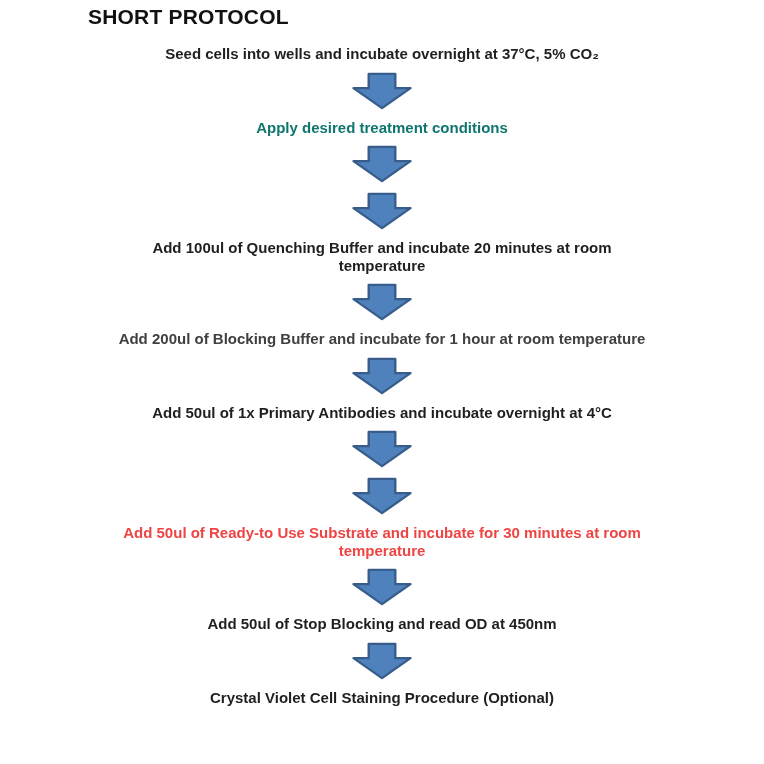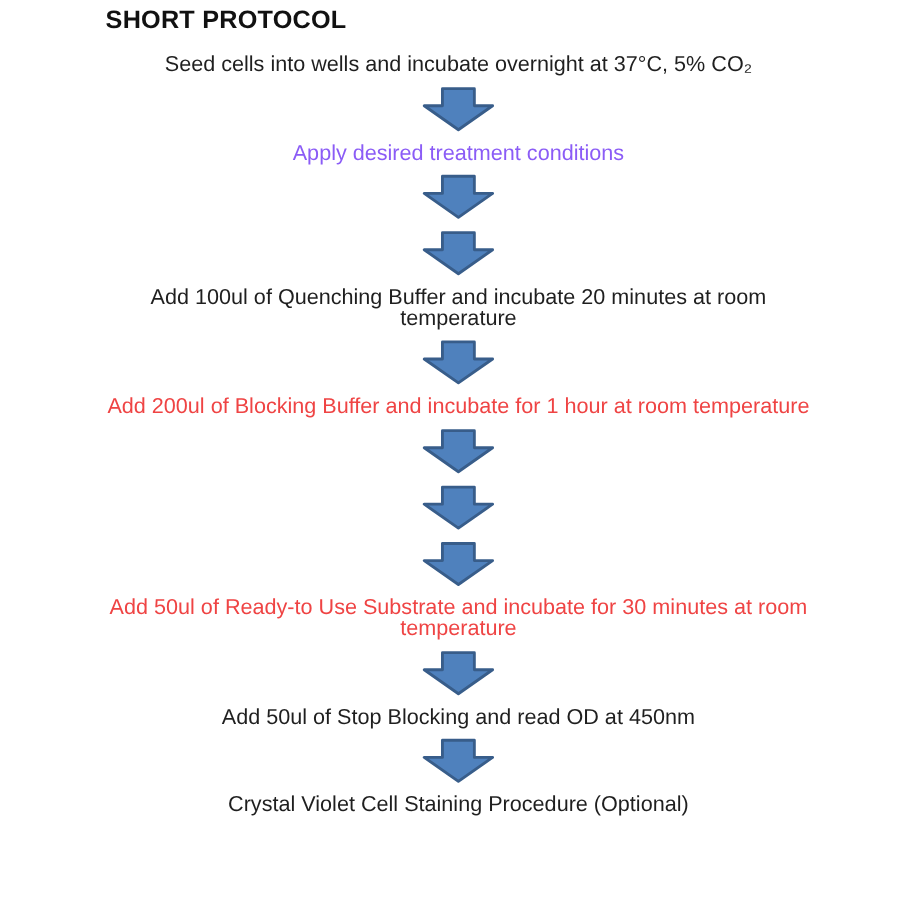--- a/index.html
+++ b/index.html
@@ -25,23 +25,23 @@
     letter-spacing: 0.2px;
   }
   .flow {
     display: flex;
     flex-direction: column;
     align-items: center;
     width: 100%;
   }
   .step {
     margin-top: 9px;
-    font-size: 18px;
+    font-size: 15px;
     line-height: 17.5px;
-    font-weight: normal;
+    font-weight: bold;
     color: #1f1f1f;
     text-align: center;
     white-space: pre-line;
     max-width: 640px;
   }
   .step.first { margin-top: 16px; }
   .arrow {
     margin-top: 9px;
     width: 62px;
     height: 38px;
@@ -57,44 +57,45 @@
   <div class="title">SHORT PROTOCOL</div>
 
   <div class="flow">
 
     <div class="step first" style="color: rgb(31, 31, 31);">Seed cells into wells and incubate overnight at 37°C, 5% CO₂</div>
 
     <svg class="arrow" viewBox="0 0 64 40">
       <polygon class="arrow-shape" points="18,2 46,2 46,17 62,17 32,38 2,17 18,17" stroke-width="2.5" stroke-linejoin="round" fill="#4f81bd" stroke="#385d8a"></polygon>
     </svg>
 
-    <div class="step" style="color: #8b5cf6;">Apply desired treatment conditions</div>
+    <div class="step" style="color: #0f766e;">Apply desired treatment conditions</div>
 
     <svg class="arrow" viewBox="0 0 64 40">
       <polygon class="arrow-shape" points="18,2 46,2 46,17 62,17 32,38 2,17 18,17" stroke-width="2.5" stroke-linejoin="round" fill="#4f81bd" stroke="#385d8a"></polygon>
     </svg>
 
 
     <svg class="arrow" viewBox="0 0 64 40">
       <polygon class="arrow-shape" points="18,2 46,2 46,17 62,17 32,38 2,17 18,17" stroke-width="2.5" stroke-linejoin="round" fill="#4f81bd" stroke="#385d8a"></polygon>
     </svg>
 
     <div class="step" style="color: rgb(31, 31, 31);">Add 100ul of Quenching Buffer and incubate 20 minutes at room
 temperature</div>
 
     <svg class="arrow" viewBox="0 0 64 40">
       <polygon class="arrow-shape" points="18,2 46,2 46,17 62,17 32,38 2,17 18,17" stroke-width="2.5" stroke-linejoin="round" fill="#4f81bd" stroke="#385d8a"></polygon>
     </svg>
 
-    <div class="step" style="color: #ef4444; text-align: right;">Add 200ul of Blocking Buffer and incubate for 1 hour at room temperature</div>
+    <div class="step" style="color: #404040; text-align: right;">Add 200ul of Blocking Buffer and incubate for 1 hour at room temperature</div>
 
     <svg class="arrow" viewBox="0 0 64 40">
       <polygon class="arrow-shape" points="18,2 46,2 46,17 62,17 32,38 2,17 18,17" stroke-width="2.5" stroke-linejoin="round" fill="#4f81bd" stroke="#385d8a"></polygon>
     </svg>
 
+    <div class="step" style="color: rgb(31, 31, 31);">Add 50ul of 1x Primary Antibodies and incubate overnight at 4°C</div>
 
     <svg class="arrow" viewBox="0 0 64 40">
       <polygon class="arrow-shape" points="18,2 46,2 46,17 62,17 32,38 2,17 18,17" stroke-width="2.5" stroke-linejoin="round" fill="#4f81bd" stroke="#385d8a"></polygon>
     </svg>
 
 
     <svg class="arrow" viewBox="0 0 64 40">
       <polygon class="arrow-shape" points="18,2 46,2 46,17 62,17 32,38 2,17 18,17" stroke-width="2.5" stroke-linejoin="round" fill="#4f81bd" stroke="#385d8a"></polygon>
     </svg>
 

